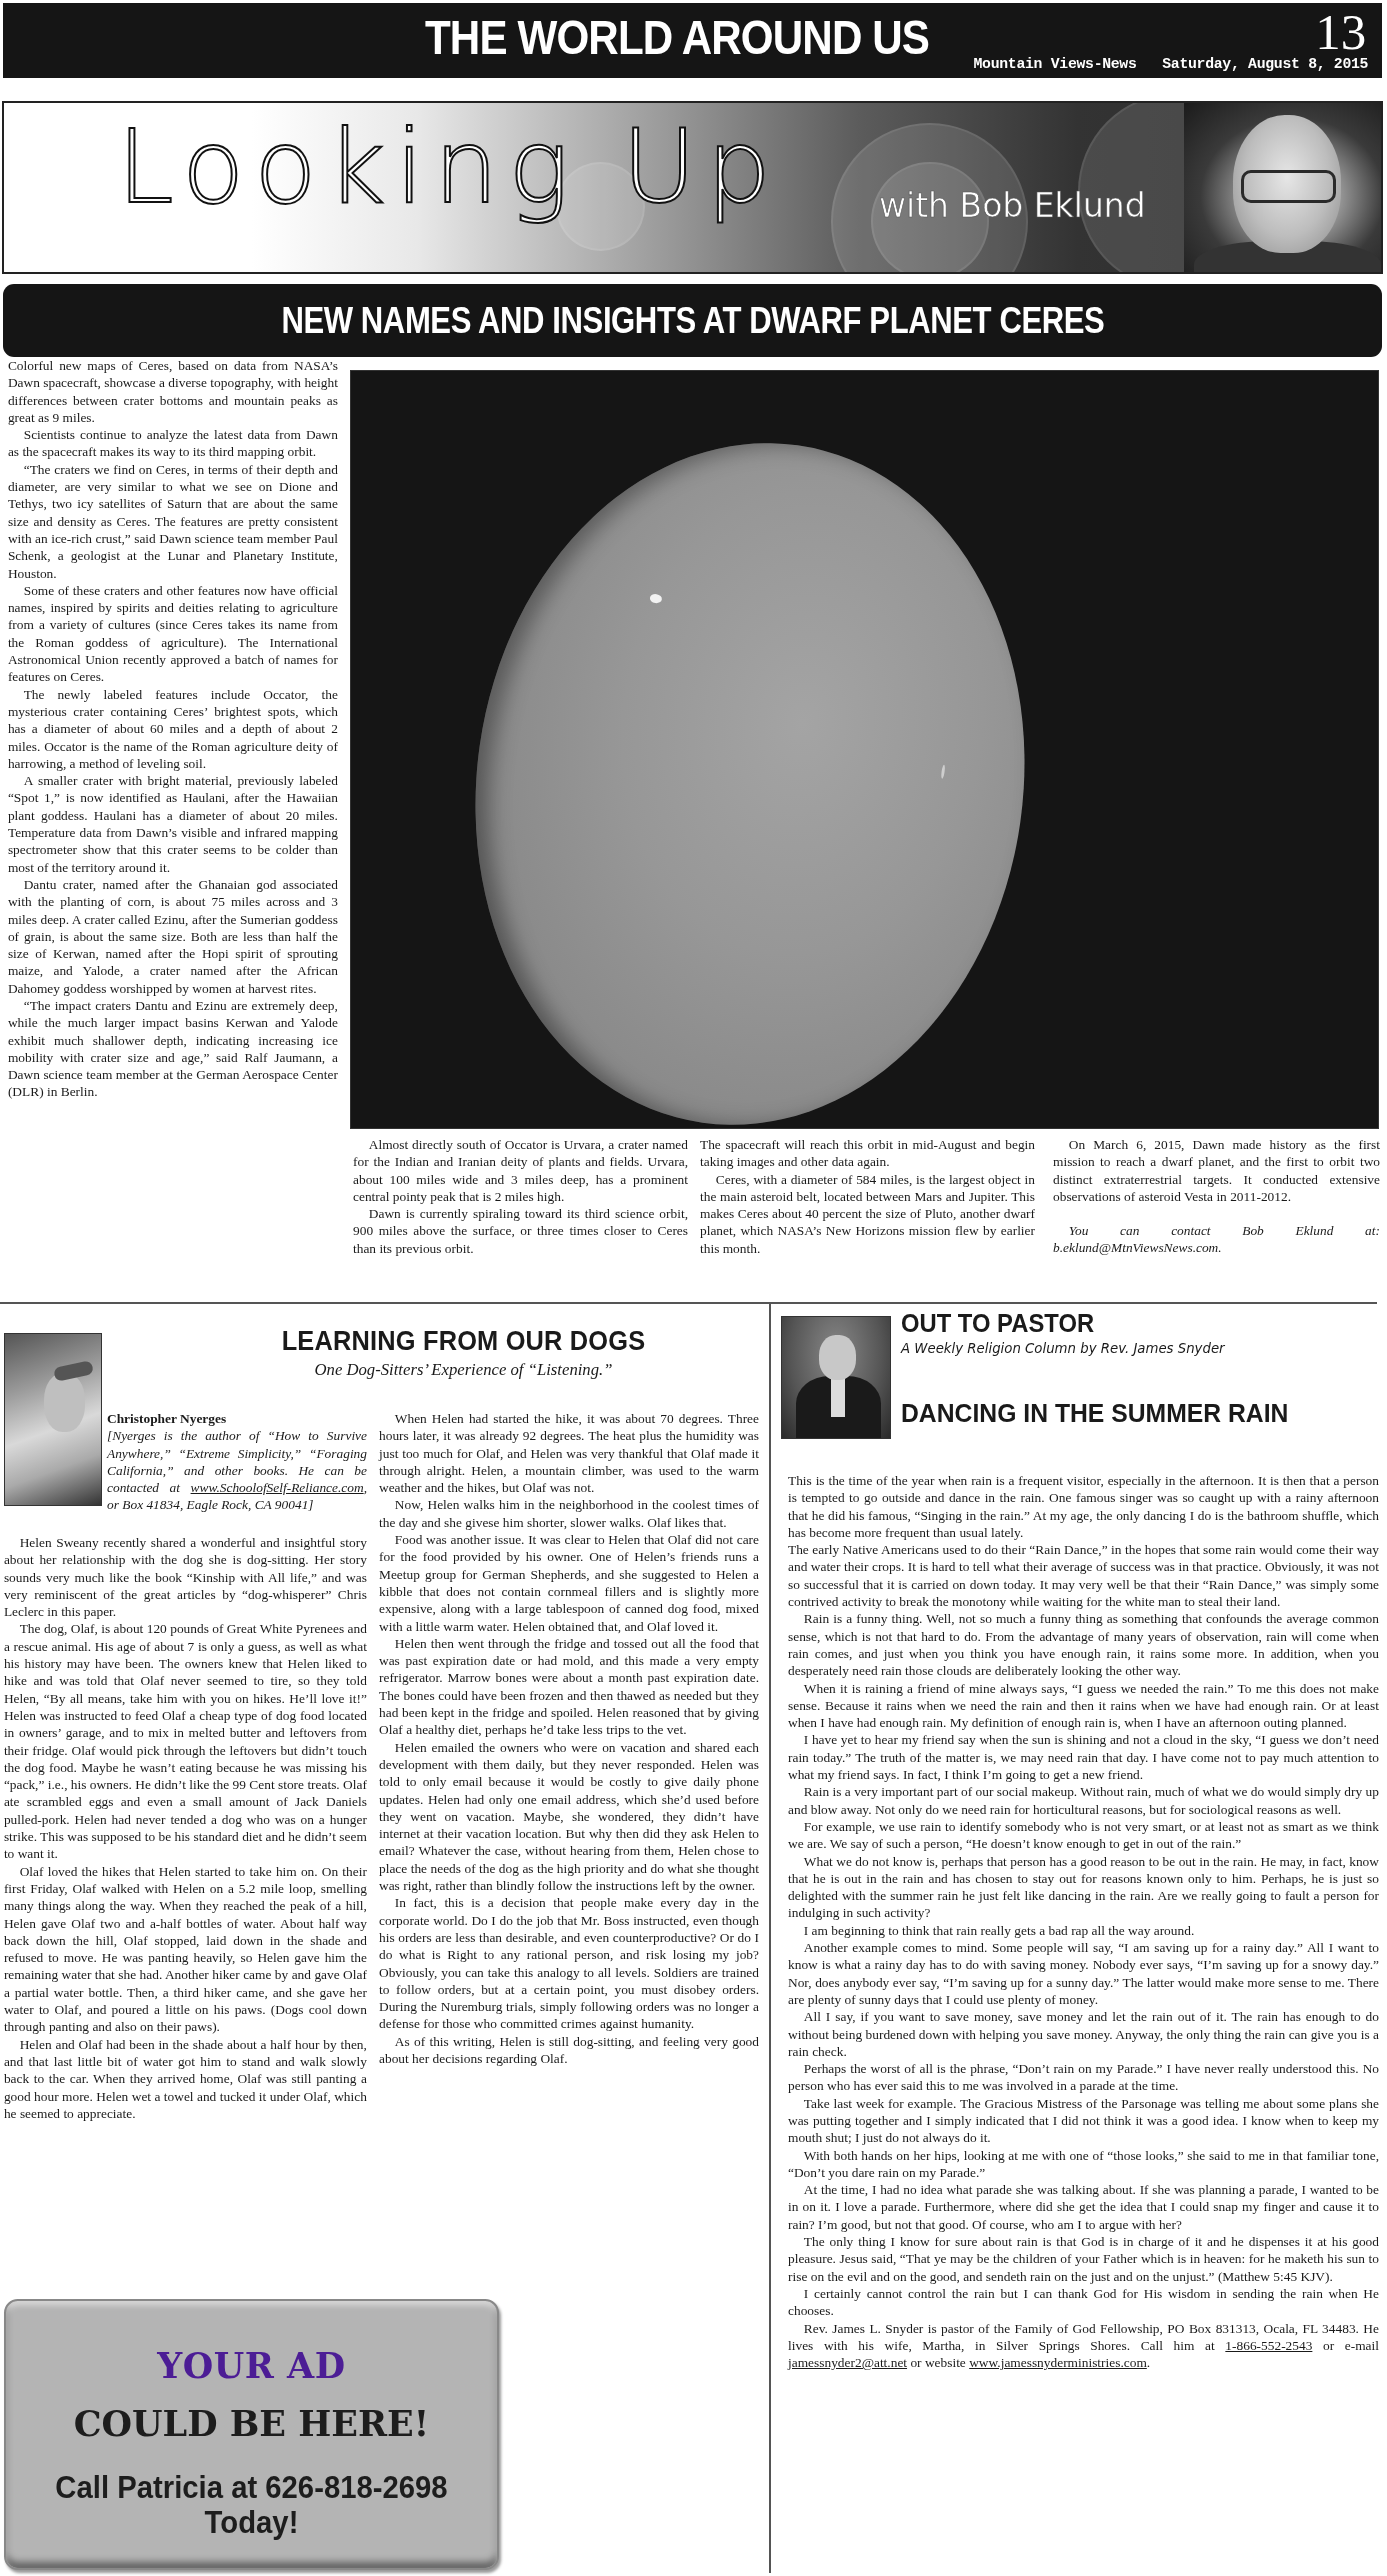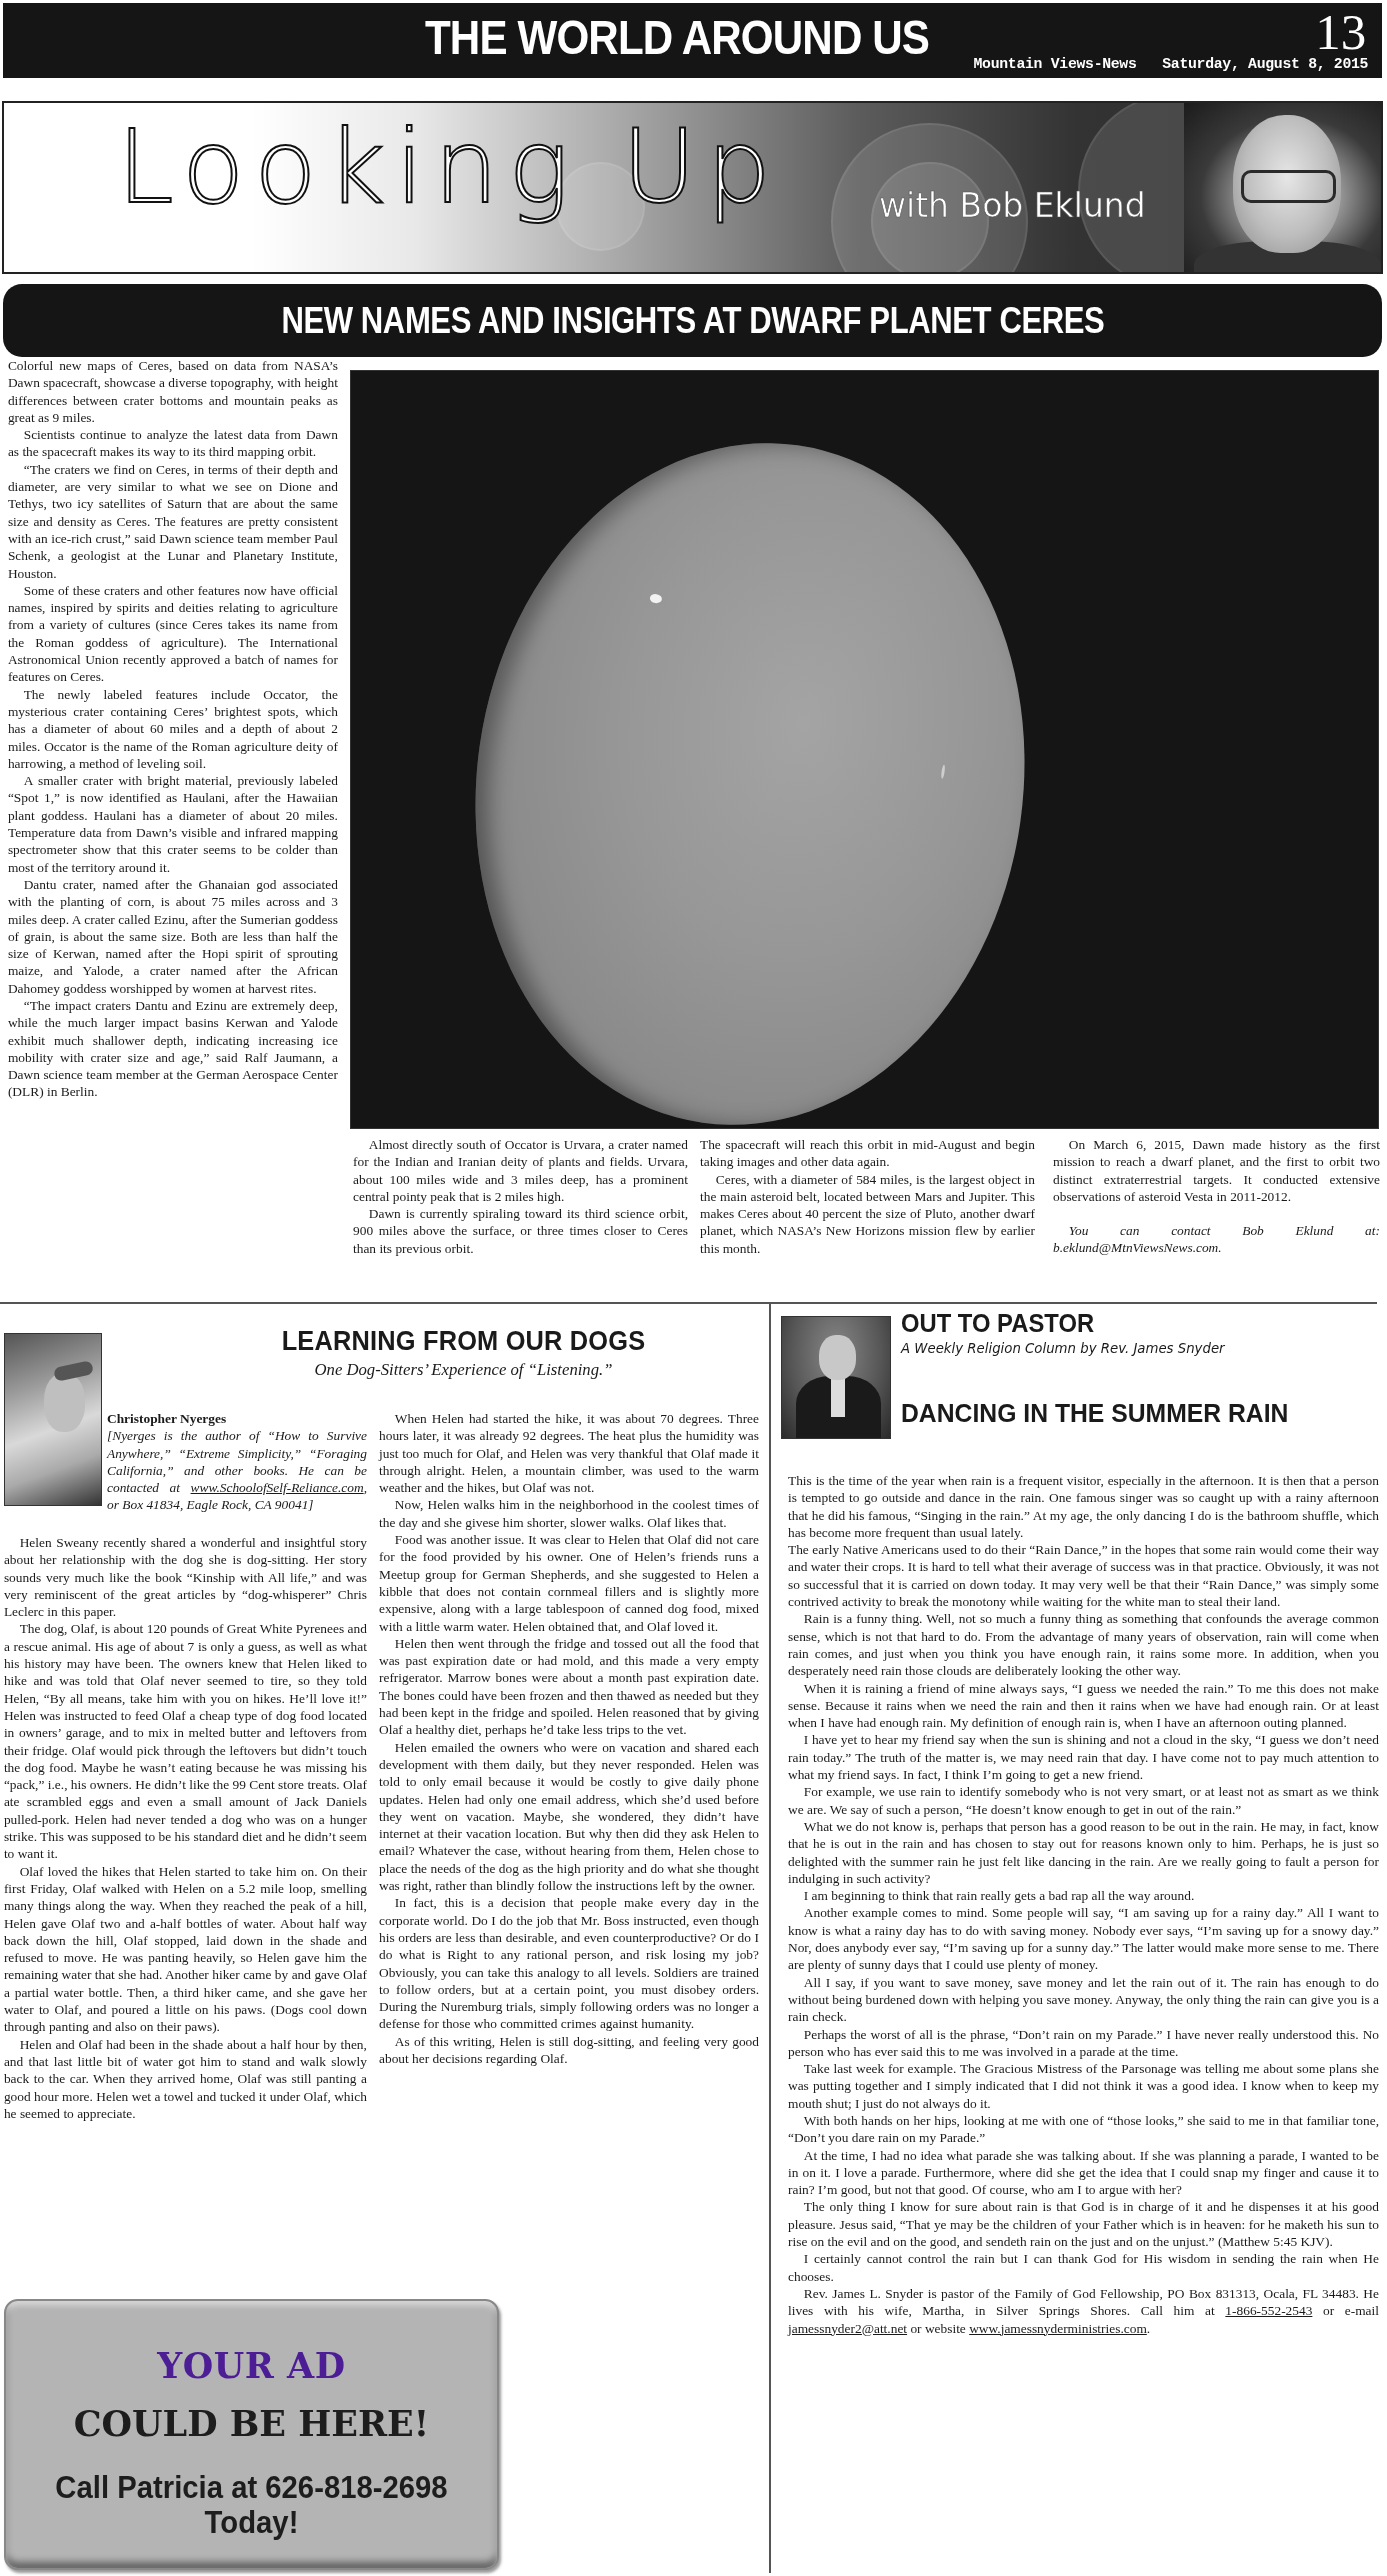--- a/index.html
+++ b/index.html
@@ -24,21 +24,21 @@
   #banner-title { position: absolute; left: 113px; top: 3.9px; font-family: "DejaVu Sans", sans-serif; font-weight: 200;
     font-size: 102px; color: #fff; -webkit-text-stroke: 2px #111; letter-spacing: 9.9px; }
   #banner-byline { position: absolute; left: 875px; top: 83px; font-family: "DejaVu Sans", sans-serif; font-size: 33px;
     color: #fff; -webkit-text-stroke: 0.6px #555; }
   #portrait-eklund { position: absolute; right: 0; top: 0; width: 197px; height: 169px; background: radial-gradient(ellipse at 55% 55%, #cfcfcf 0%, #9a9a9a 30%, #3a3a3a 60%, #1b1b1b 100%); overflow: hidden; }
   #portrait-eklund .head { position: absolute; left: 49px; top: 11.8px; width: 108px; height: 138px; border-radius: 48% 48% 44% 44%; background: radial-gradient(ellipse at 50% 45%, #e6e6e6 0%, #bdbdbd 55%, #8a8a8a 100%); }
   #portrait-eklund .glasses { position: absolute; left: 57px; top: 67px; width: 95px; height: 33px; border: 3.9px solid #2a2a2a; border-radius: 9.9px; }
   #portrait-eklund .body { position: absolute; left: 9.9px; top: 138px; width: 187px; height: 59px; background: #333; border-radius: 40% 40% 0 0; }
 
   
-  .headline-bar { background: #151515; border-radius: 19px; color: #fff; text-align: center;
+  .headline-bar { background: #151515; border-radius: 11px; color: #fff; text-align: center;
     font-family: "Liberation Sans", "DejaVu Sans", sans-serif; font-weight: bold; }
   #ceres-headline { left: 3px; top: 284px; width: 1379px; height: 73px; }
   #ceres-headline span { display: inline-block; font-size: 37px; line-height: 73px; transform: scaleX(0.84); letter-spacing: -0.5px; }
 
   
   .col { position: absolute; font-size: 13.4px; line-height: 17.3px; text-align: justify; hyphens: auto; }
   .col p { text-indent: 15.8px; }
   .col p.noindent { text-indent: 0; }
 
   #ceres-col1 { left: 7.9px; top: 357px; width: 330px; }
@@ -186,20 +186,21 @@
 <div id="pastor-column-title" class="abs">OUT TO PASTOR</div>
 <div id="pastor-column-sub" class="abs">A Weekly Religion Column by Rev. James Snyder</div>
 <div id="pastor-headline" class="abs">DANCING IN THE SUMMER RAIN</div>
 
 <div id="pastor-body" class="col">
   <p class="noindent">This is the time of the year when rain is a frequent visitor, especially in the afternoon. It is then that a person is tempted to go outside and dance in the rain. One famous singer was so caught up with a rainy afternoon that he did his famous, “Singing in the rain.” At my age, the only dancing I do is the bathroom shuffle, which has become more frequent than usual lately.</p>
   <p class="noindent">The early Native Americans used to do their “Rain Dance,” in the hopes that some rain would come their way and water their crops. It is hard to tell what their average of success was in that practice. Obviously, it was not so successful that it is carried on down today. It may very well be that their “Rain Dance,” was simply some contrived activity to break the monotony while waiting for the white man to steal their land.</p>
   <p>Rain is a funny thing. Well, not so much a funny thing as something that confounds the average common sense, which is not that hard to do. From the advantage of many years of observation, rain will come when rain comes, and just when you think you have enough rain, it rains some more. In addition, when you desperately need rain those clouds are deliberately looking the other way.</p>
   <p>When it is raining a friend of mine always says, “I guess we needed the rain.” To me this does not make sense. Because it rains when we need the rain and then it rains when we have had enough rain. Or at least when I have had enough rain. My definition of enough rain is, when I have an afternoon outing planned.</p>
   <p>I have yet to hear my friend say when the sun is shining and not a cloud in the sky, “I guess we don’t need rain today.” The truth of the matter is, we may need rain that day. I have come not to pay much attention to what my friend says. In fact, I think I’m going to get a new friend.</p>
+  <p>Rain is a very important part of our social makeup. Without rain, much of what we do would simply dry up and blow away. Not only do we need rain for horticultural reasons, but for sociological reasons as well.</p>
   <p>For example, we use rain to identify somebody who is not very smart, or at least not as smart as we think we are. We say of such a person, “He doesn’t know enough to get in out of the rain.”</p>
   <p>What we do not know is, perhaps that person has a good reason to be out in the rain. He may, in fact, know that he is out in the rain and has chosen to stay out for reasons known only to him. Perhaps, he is just so delighted with the summer rain he just felt like dancing in the rain. Are we really going to fault a person for indulging in such activity?</p>
   <p>I am beginning to think that rain really gets a bad rap all the way around.</p>
   <p>Another example comes to mind. Some people will say, “I am saving up for a rainy day.” All I want to know is what a rainy day has to do with saving money. Nobody ever says, “I’m saving up for a snowy day.” Nor, does anybody ever say, “I’m saving up for a sunny day.” The latter would make more sense to me. There are plenty of sunny days that I could use plenty of money.</p>
   <p>All I say, if you want to save money, save money and let the rain out of it. The rain has enough to do without being burdened down with helping you save money. Anyway, the only thing the rain can give you is a rain check.</p>
   <p>Perhaps the worst of all is the phrase, “Don’t rain on my Parade.” I have never really understood this. No person who has ever said this to me was involved in a parade at the time.</p>
   <p>Take last week for example. The Gracious Mistress of the Parsonage was telling me about some plans she was putting together and I simply indicated that I did not think it was a good idea. I know when to keep my mouth shut; I just do not always do it.</p>
   <p>With both hands on her hips, looking at me with one of “those looks,” she said to me in that familiar tone, “Don’t you dare rain on my Parade.”</p>
   <p>At the time, I had no idea what parade she was talking about. If she was planning a parade, I wanted to be in on it. I love a parade. Furthermore, where did she get the idea that I could snap my finger and cause it to rain? I’m good, but not that good. Of course, who am I to argue with her?</p>
   <p>The only thing I know for sure about rain is that God is in charge of it and he dispenses it at his good pleasure. Jesus said, “That ye may be the children of your Father which is in heaven: for he maketh his sun to rise on the evil and on the good, and sendeth rain on the just and on the unjust.” (Matthew 5:45 KJV).</p>

